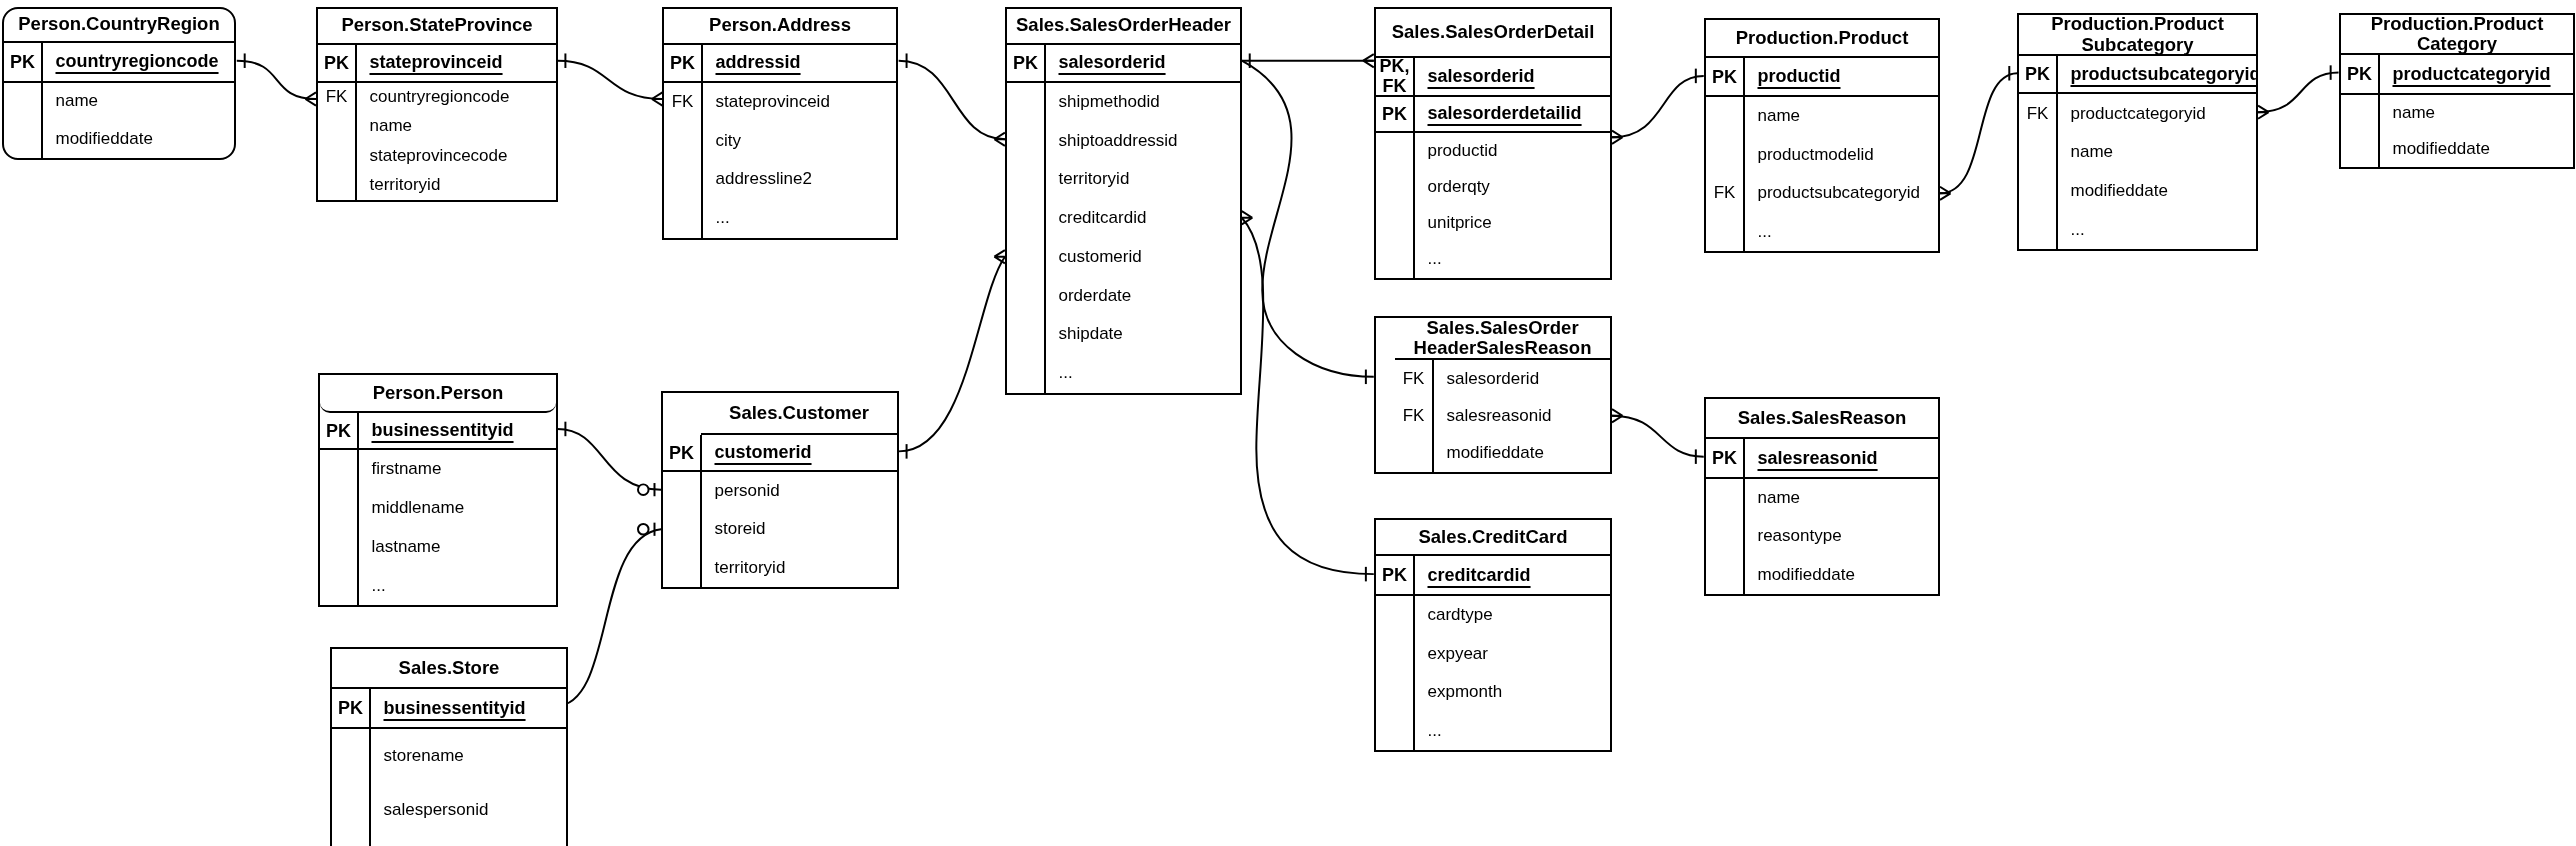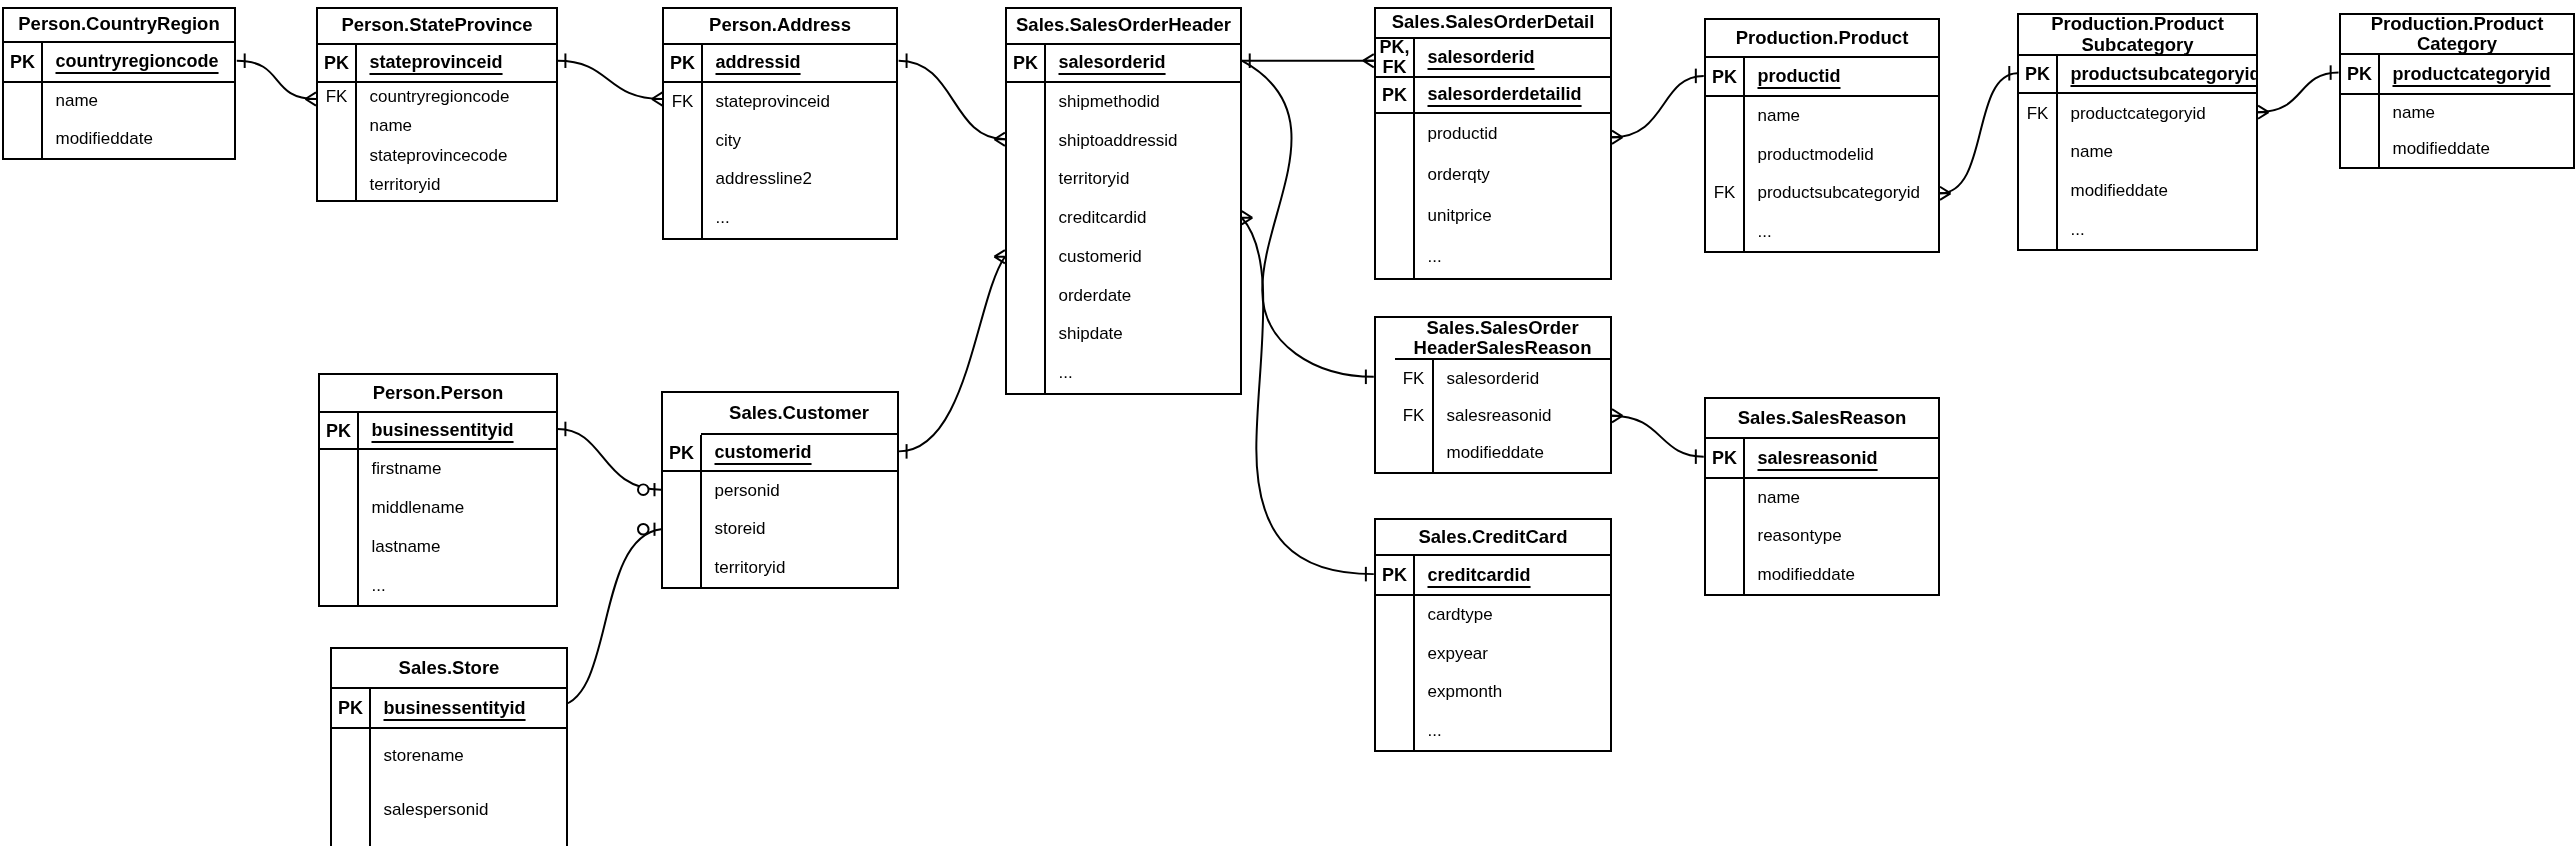--- a/index.html
+++ b/index.html
@@ -111,21 +111,21 @@
       <path d="M 2442 208 C 2526 208 2514 115 2581 115" class="connector"></path>
       <path d="M 2458 208 L 2442 198 M 2458 208 L 2442 208 M 2458 208 L 2442 218" class="glyph"></path>
       <line x1="2569" y1="104" x2="2569" y2="126" class="glyph"></line>
       <path d="M 2939 293 C 3014 293 2986 113 3056 111" class="connector"></path>
       <path d="M 2955 293 L 2939 283 M 2955 293 L 2939 293 M 2955 293 L 2939 303" class="glyph"></path>
       <line x1="3044" y1="100" x2="3044" y2="122" class="glyph"></line>
       <path d="M 3421 170 C 3493 170 3479 110 3543 110" class="connector"></path>
       <path d="M 3437 170 L 3421 160 M 3437 170 L 3421 170 M 3437 170 L 3421 180" class="glyph"></path>
       <line x1="3531" y1="99" x2="3531" y2="121" class="glyph"></line>
     </svg>
-    <div class="entity-table" style="left: 2px; top: 6.6px; width: 234px; height: 153px;">
+    <div class="entity-table" style="left: 2px; top: 6.6px; width: 234px; height: 153px; border-radius: 16px;">
       <div class="table-title" style="height: 34px;">Person.CountryRegion</div>
       <div class="table-rows">
         <div class="row key-row" style="height: 40px;">
           <div class="label-cell">PK</div>
           <div class="field-cell">
             <span>countryregioncode</span>
           </div>
         </div>
         <div class="table-body">
           <div class="row body-row">
@@ -272,21 +272,21 @@
           <div class="row body-row">
             <div class="label-cell"></div>
             <div class="field-cell">
               <span>...</span>
             </div>
           </div>
         </div>
       </div>
     </div>
     <div class="entity-table" style="left: 1374px; top: 6.6px; width: 238px; height: 273px;">
-      <div class="table-title" style="height: 30px;">Sales.SalesOrderDetail</div>
+      <div class="table-title" style="height: 49px;">Sales.SalesOrderDetail</div>
       <div class="table-rows">
         <div class="row key-row" style="height: 39px;">
           <div class="label-cell">PK,
 FK</div>
           <div class="field-cell">
             <span>salesorderid</span>
           </div>
         </div>
         <div class="row key-row" style="height: 36px;">
           <div class="label-cell">PK</div>
@@ -417,21 +417,21 @@
           <div class="row body-row">
             <div class="label-cell"></div>
             <div class="field-cell">
               <span>modifieddate</span>
             </div>
           </div>
         </div>
       </div>
     </div>
     <div class="entity-table" style="left: 318px; top: 373px; width: 240px; height: 234px;">
-      <div class="table-title" style="height: 38px;">Person.Person</div>
+      <div class="table-title" style="height: 38px; border-radius: 10px;">Person.Person</div>
       <div class="table-rows">
         <div class="row key-row" style="height: 37px;">
           <div class="label-cell">PK</div>
           <div class="field-cell">
             <span>businessentityid</span>
           </div>
         </div>
         <div class="table-body">
           <div class="row body-row">
             <div class="label-cell"></div>

